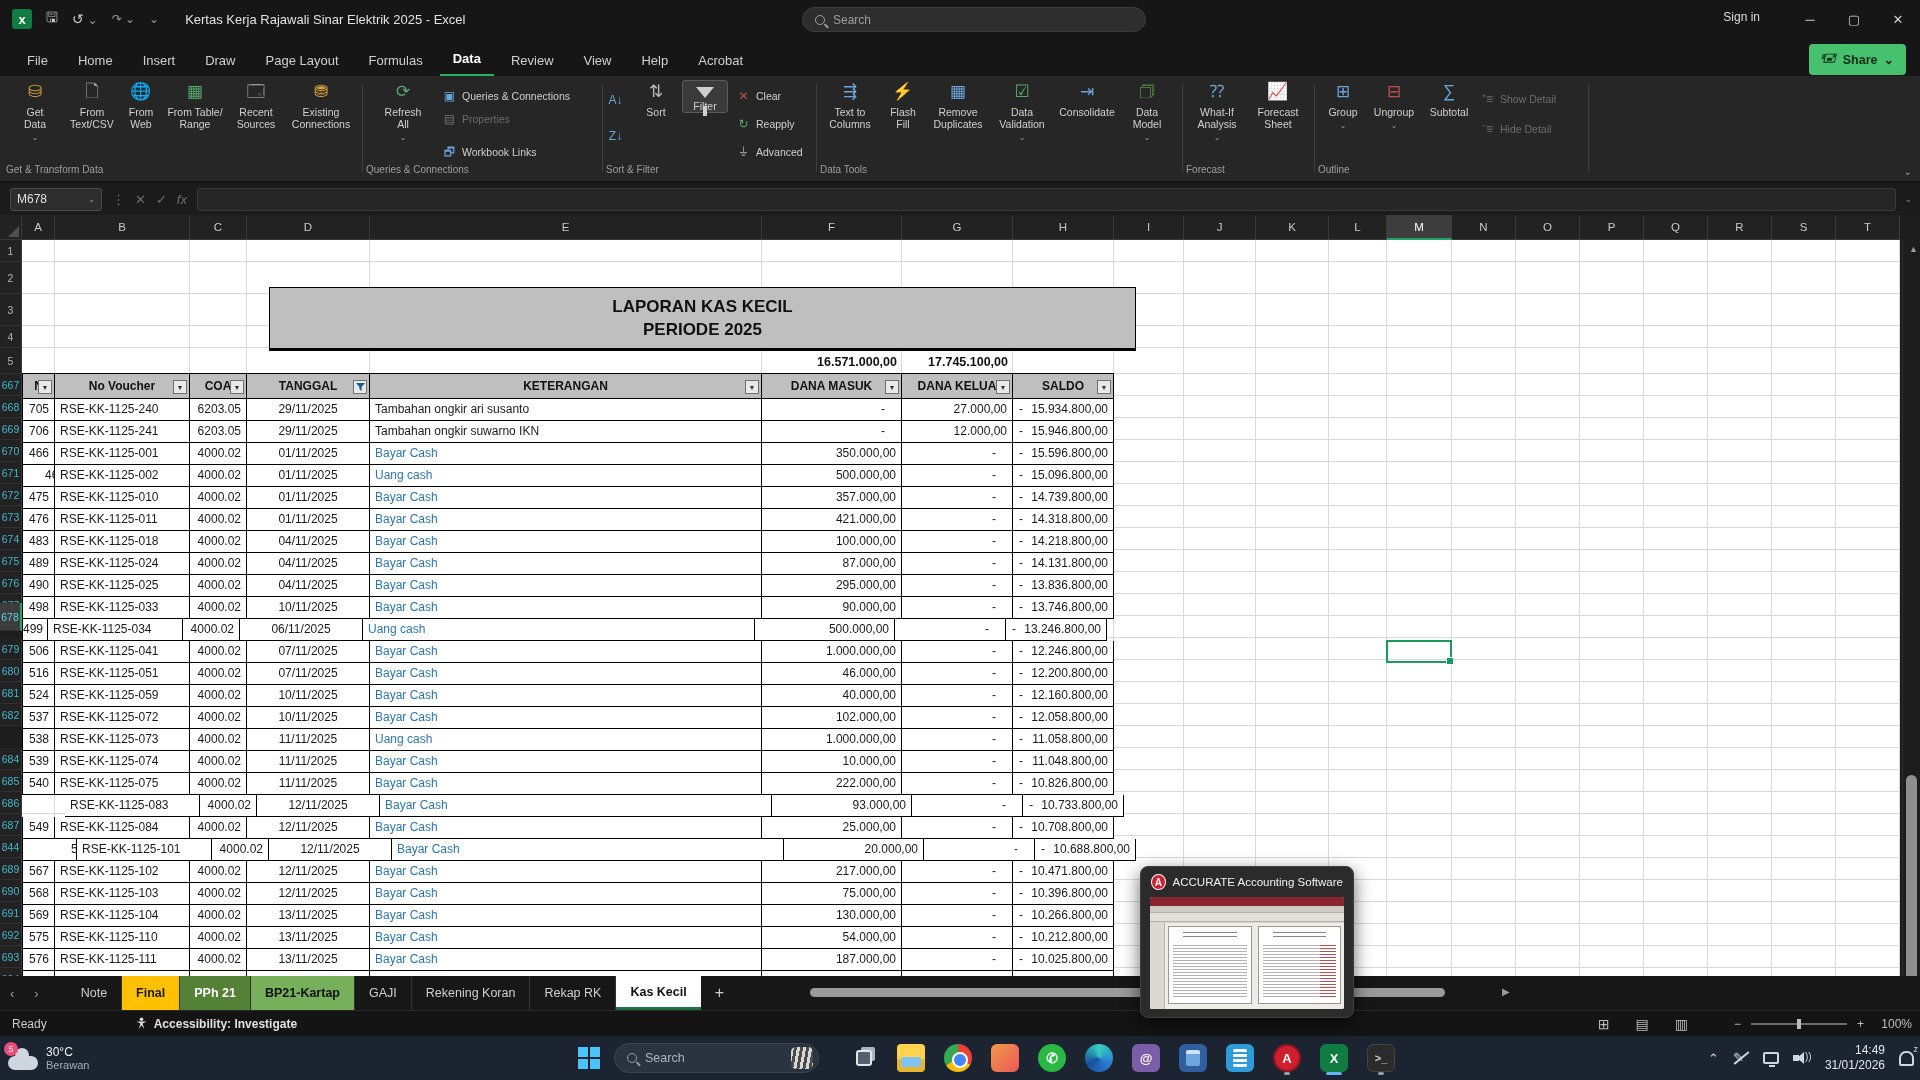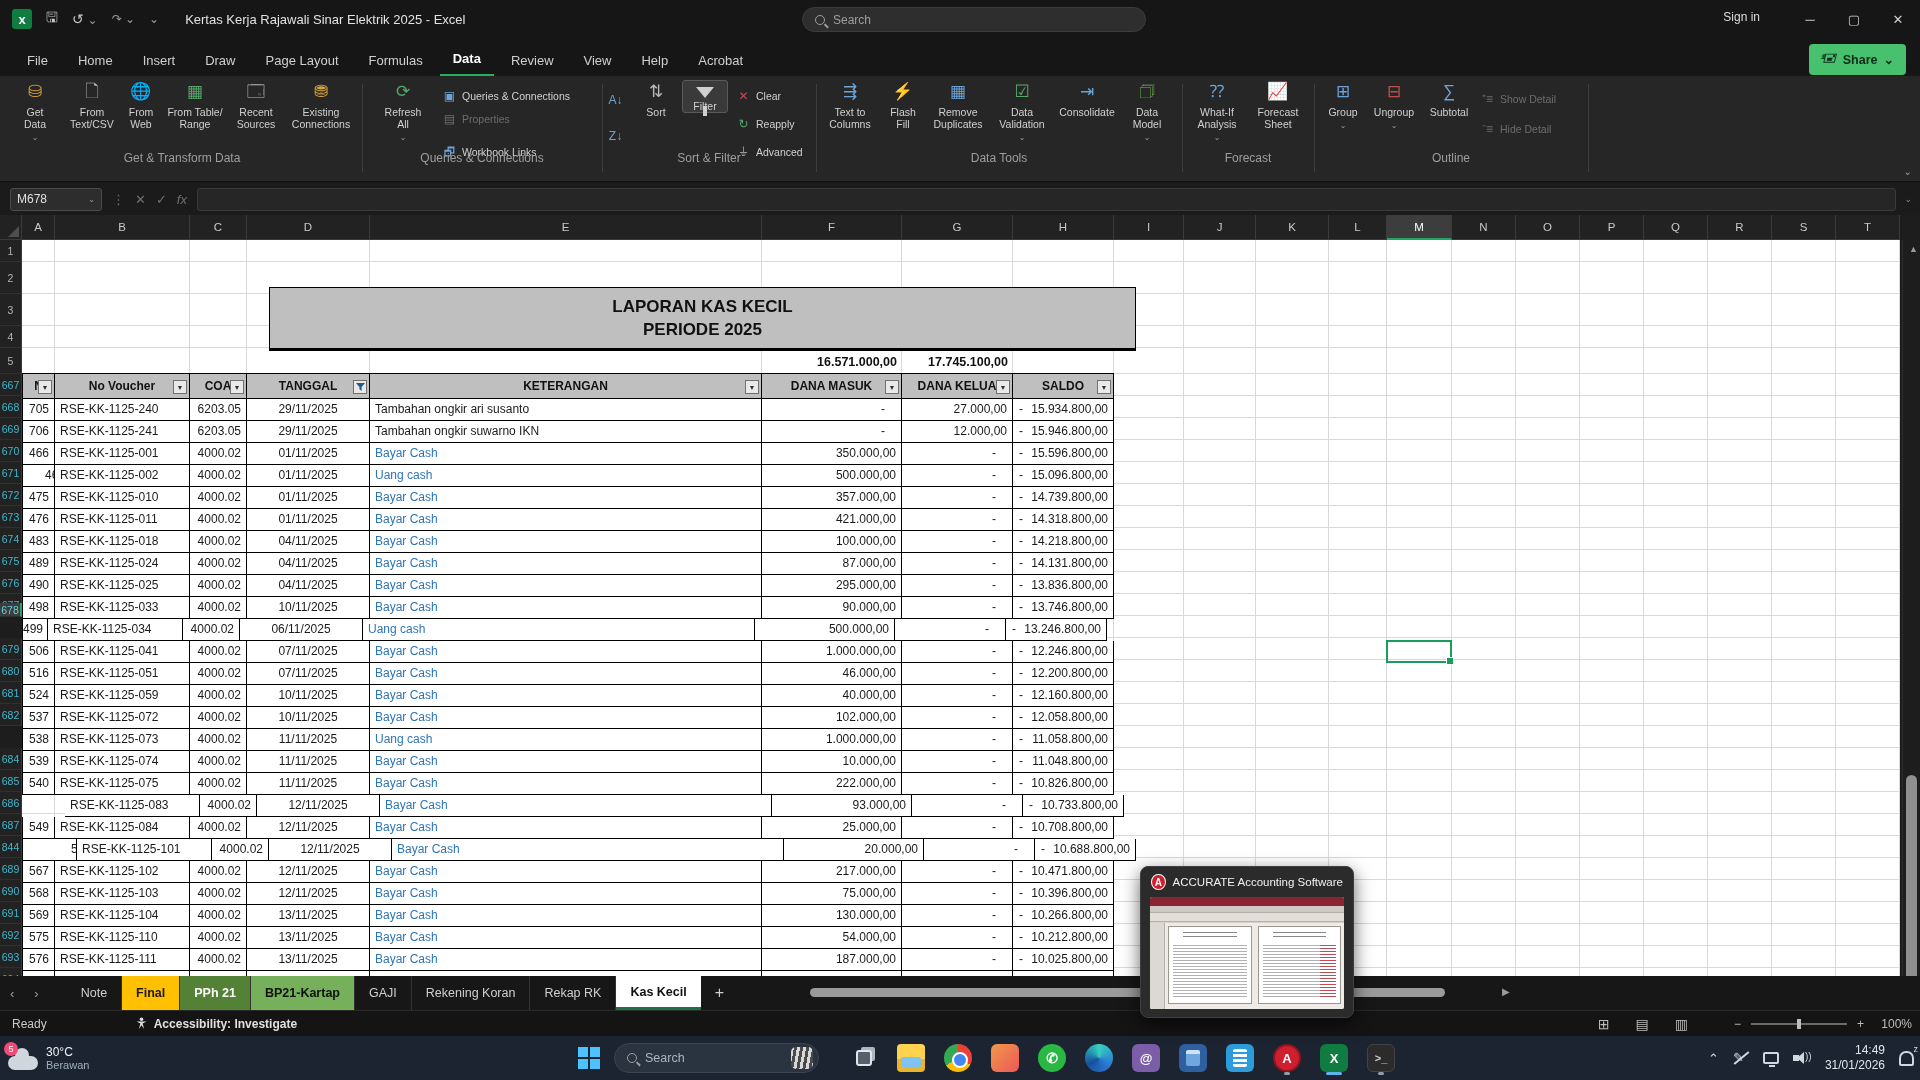--- a/index.html
+++ b/index.html
@@ -24,21 +24,21 @@
   
   #ribbontabs { position:absolute; left:0; top:38px; width:1920px; height:38px; background:#161616; display:flex; align-items:flex-end; padding-left:14px; gap:4px; }
   .rtab { padding:8px 13px; font-size:13px; color:#cfcfcf; }
   .rtab.active { color:#fff; font-weight:bold; border-bottom:2.5px solid #26b05e; }
   #sharebtn { position:absolute; right:14px; top:44px; background:#47c16e; color:#0d2b17; font-size:12.5px; font-weight:bold; border-radius:4px; padding:5px 12px; display:flex; gap:6px; align-items:center; }
 
   
   #ribbon { position:absolute; left:0; top:76px; width:1920px; height:106px; background:#262626; border-bottom:1px solid #111; }
   .rgroup { position:absolute; top:0; height:106px; }
   .rgsep { position:absolute; top:8px; height:88px; width:1px; background:#3d3d3d; }
-  .rglabel { position:absolute; bottom:17px; width:100%; text-align:center; font-size:12px; color:#9e9e9e; white-space:nowrap; }
+  .rglabel { position:absolute; bottom:7px; width:100%; font-size:10px; color:#9e9e9e; white-space:nowrap; }
   .rbig { position:absolute; top:4px; display:flex; flex-direction:column; align-items:center; gap:2px; font-size:10.5px; color:#d0d0d0; text-align:center; line-height:12px; }
   .rsm  { position:absolute; display:flex; align-items:center; gap:5px; font-size:10.5px; color:#d0d0d0; white-space:nowrap; }
   .rsm.gray, .rbig.gray { color:#6d6d6d; }
   .icg { font-size:17px; line-height:24px; color:#b9b9b9; font-weight:normal; }
   .icg.blue { color:#6ba3d6; } .icg.green { color:#58a86c; } .icg.yellow { color:#d8a33c; } .icg.red { color:#c0504d; } .icg.excelgrn { color:#6fbf4e; }
   .ic16 { font-size:12px; width:15px; text-align:center; }
   .filterbox { background:#3a3a3a; border:1px solid #5a5a5a; border-radius:3px; padding:2px 6px 0 6px; }
   .funnel { width:0; height:0; border-left:9px solid transparent; border-right:9px solid transparent; border-top:11px solid #cfcfcf; position:relative; margin:4px auto 0; }
   .funnel::after { content:""; position:absolute; left:-2px; top:-2px; width:4px; height:10px; background:#cfcfcf; top:8px; }
   .chev { font-size:8px; color:#9e9e9e; }
@@ -422,21 +422,21 @@
         <div class="rowhead filtered" style="top: 181px; height: 22px;">668</div>
         <div class="rowhead filtered" style="top: 203px; height: 22px;">669</div>
         <div class="rowhead filtered" style="top: 225px; height: 22px;">670</div>
         <div class="rowhead filtered" style="top: 247px; height: 22px;">671</div>
         <div class="rowhead filtered" style="top: 269px; height: 22px;">672</div>
         <div class="rowhead filtered" style="top: 291px; height: 22px;">673</div>
         <div class="rowhead filtered" style="top: 313px; height: 22px;">674</div>
         <div class="rowhead filtered" style="top: 335px; height: 22px;">675</div>
         <div class="rowhead filtered" style="top: 357px; height: 22px;">676</div>
         <div class="rowhead filtered" style="top: 379px; height: 22px;">677</div>
-        <div class="rowhead filtered sel" style="top: 388px; height: 14px;">678</div>
+        <div class="rowhead filtered sel" style="top: 388px; height: 28px;">678</div>
         <div class="rowhead filtered" style="top: 423px; height: 22px;">679</div>
         <div class="rowhead filtered" style="top: 445px; height: 22px;">680</div>
         <div class="rowhead filtered" style="top: 467px; height: 22px;">681</div>
         <div class="rowhead filtered" style="top: 489px; height: 22px;">682</div>
         <div class="rowhead filtered" style="top: 535px; height: 22px;">683</div>
         <div class="rowhead filtered" style="top: 533px; height: 22px;">684</div>
         <div class="rowhead filtered" style="top: 555px; height: 22px;">685</div>
         <div class="rowhead filtered" style="top: 577px; height: 22px;">686</div>
         <div class="rowhead filtered" style="top: 599px; height: 22px;">687</div>
         <div class="rowhead filtered" style="top: 621px; height: 22px;">844</div>

